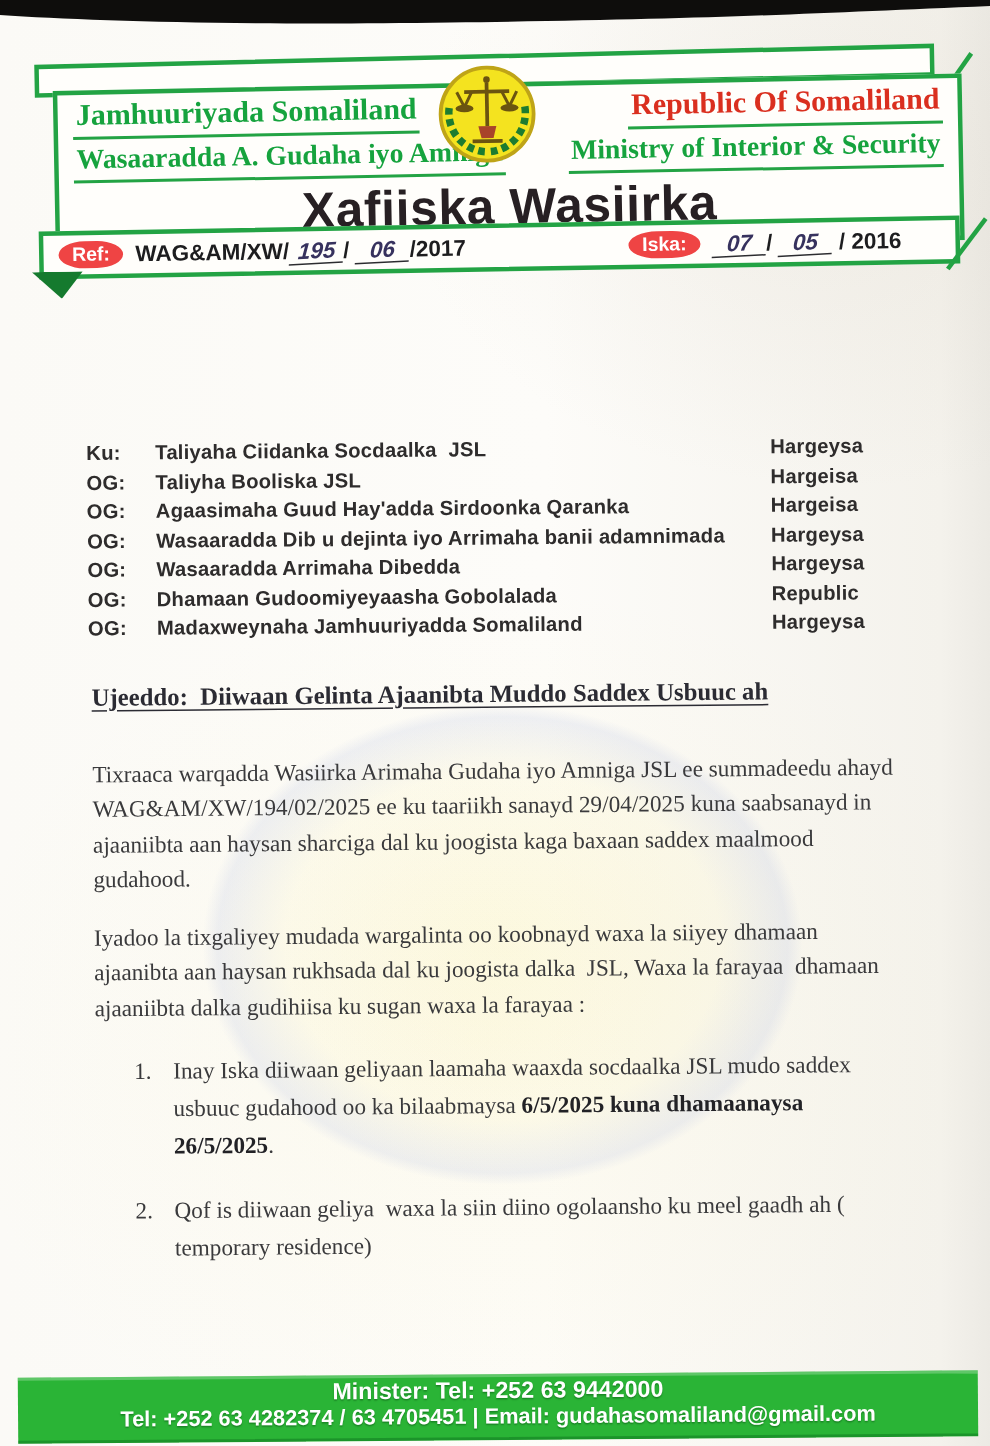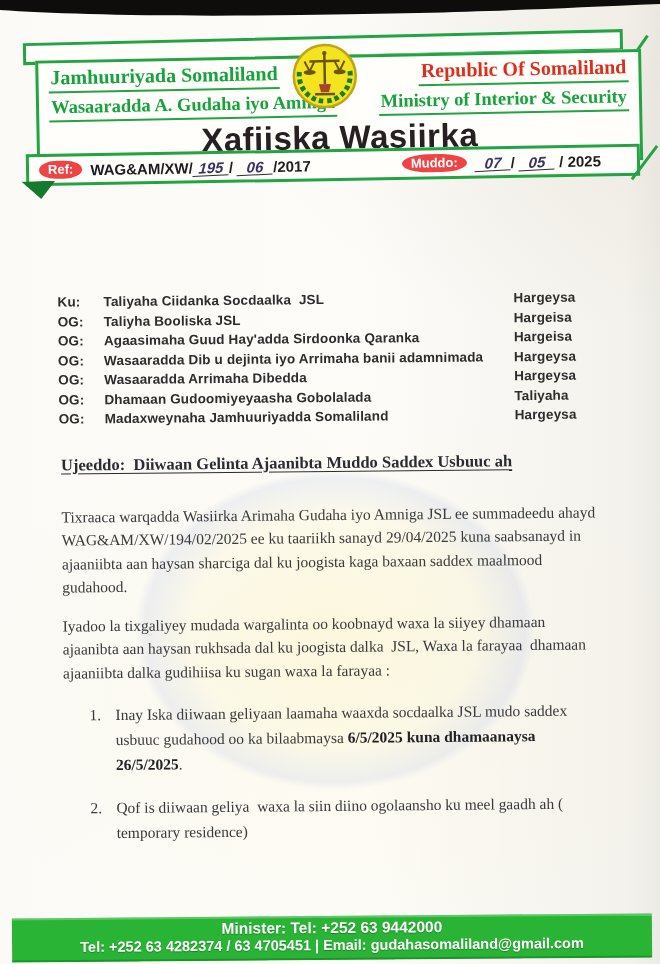--- a/index.html
+++ b/index.html
@@ -102,23 +102,23 @@
   </div>
 
   <div class="ref-strip">
     <div class="ref-tail"></div>
     <div class="ref-endcut"></div>
     <span class="badge">Ref:</span>
     <span class="refline">
       <span>WAG&amp;AM/XW/</span><span class="hw">195</span><span>/</span> <span class="hw">06</span><span>/2017</span>
     </span>
     <span class="spacer"></span>
-    <span class="badge">Muddo:</span>
+    <span class="badge">Iska:</span>
     <span class="refline" style="margin-right:26px;">
-      <span class="hw">07</span><span>/</span> <span class="hw">05</span> <span>/ 2025</span>
+      <span class="hw">07</span><span>/</span> <span class="hw">05</span> <span>/ 2016</span>
     </span>
   </div>
 
   <div class="watermark"></div>
 
   <div class="content">
 
     <div class="recipients">
       <span>Ku:</span>
         <span>Taliyaha Ciidanka Socdaalka  JSL</span>
@@ -130,21 +130,21 @@
         <span>Agaasimaha Guud Hay'adda Sirdoonka Qaranka</span>
         <span>Hargeisa</span>
       <span>OG:</span>
         <span>Wasaaradda Dib u dejinta iyo Arrimaha banii adamnimada</span>
         <span>Hargeysa</span>
       <span>OG:</span>
         <span>Wasaaradda Arrimaha Dibedda</span>
         <span>Hargeysa</span>
       <span>OG:</span>
         <span>Dhamaan Gudoomiyeyaasha Gobolalada</span>
-        <span>Taliyaha</span>
+        <span>Republic</span>
       <span>OG:</span>
         <span>Madaxweynaha Jamhuuriyadda Somaliland</span>
         <span>Hargeysa</span>
     </div>
 
     <div class="subject">Ujeeddo:  Diiwaan Gelinta Ajaanibta Muddo Saddex Usbuuc ah</div>
 
     <div class="para p1">Tixraaca warqadda Wasiirka Arimaha Gudaha iyo Amniga JSL ee summadeedu ahayd WAG&amp;AM/XW/194/02/2025 ee ku taariikh sanayd 29/04/2025 kuna saabsanayd in ajaaniibta aan haysan sharciga dal ku joogista kaga baxaan saddex maalmood gudahood.</div>
 
     <div class="para p2">Iyadoo la tixgaliyey mudada wargalinta oo koobnayd waxa la siiyey dhamaan ajaanibta aan haysan rukhsada dal ku joogista dalka  JSL, Waxa la farayaa  dhamaan ajaaniibta dalka gudihiisa ku sugan waxa la farayaa :</div>

